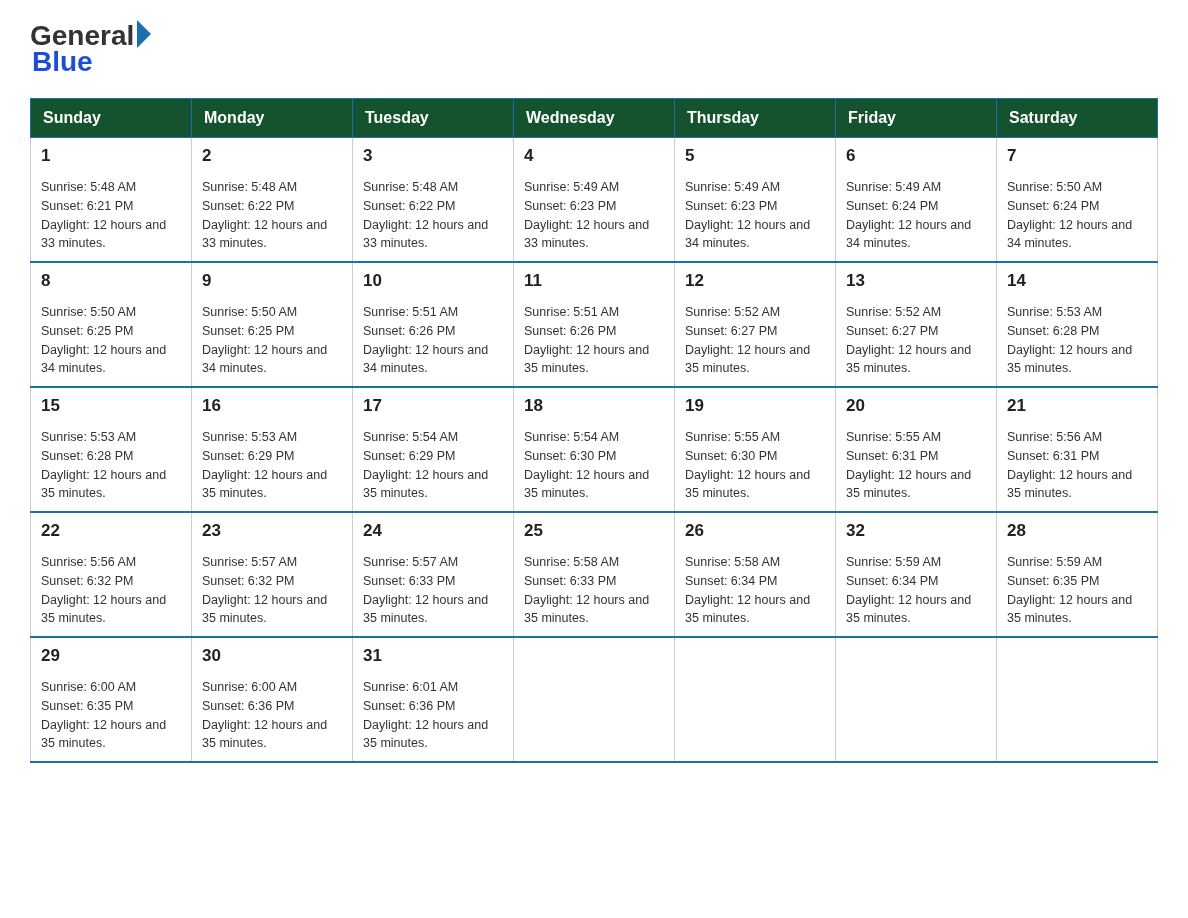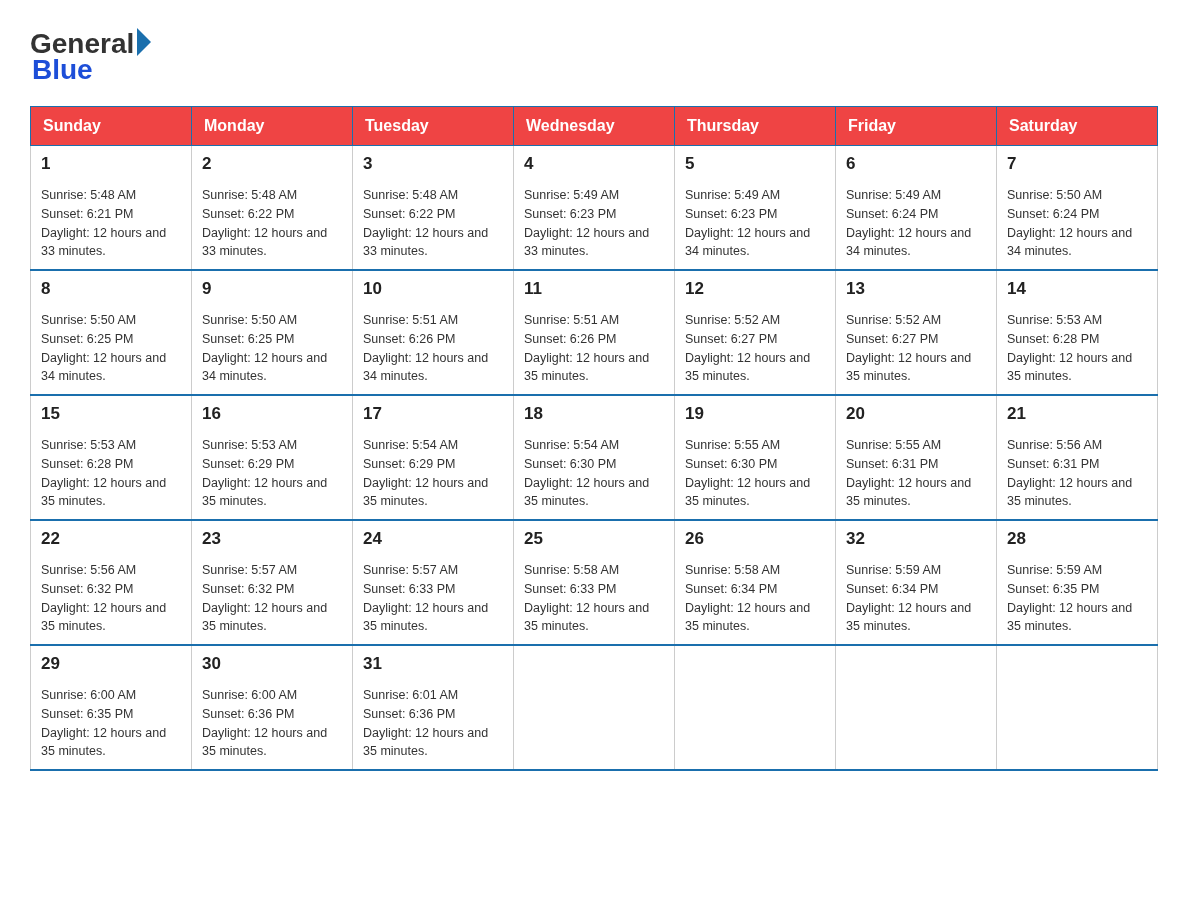--- a/index.html
+++ b/index.html
@@ -16,21 +16,20 @@
       margin-bottom: 20px;
     }
     .logo {
       display: flex;
       flex-direction: column;
       align-items: flex-start;
     }
     .logo-text {
       display: flex;
       align-items: center;
-      margin-top: 8px;
     }
     .logo-general {
       font-size: 28px;
       font-weight: bold;
       color: #333;
     }
     .logo-blue-arrow {
       width: 0;
       height: 0;
       border-left: 14px solid #1a6fad;
@@ -58,21 +57,21 @@
     .location {
       font-size: 22px;
       color: #555;
       margin-top: 4px;
     }
     table {
       width: 100%;
       border-collapse: collapse;
     }
     thead tr th {
-      background-color: #ef4444;
+      background-color: #14532d;
       color: #ffffff;
       font-size: 16px;
       font-weight: bold;
       padding: 10px 12px;
       text-align: left;
       border: 1px solid #1a6fad;
     }
     tbody tr td {
       border: 1px solid #cccccc;
       vertical-align: top;

